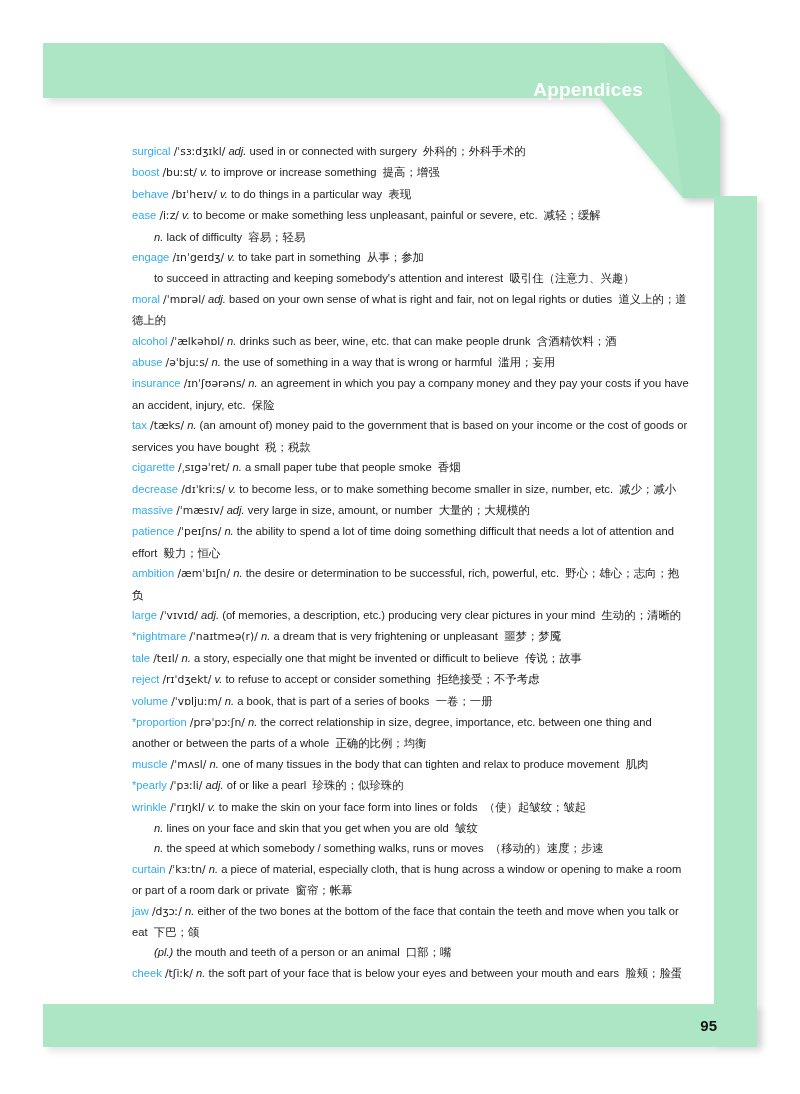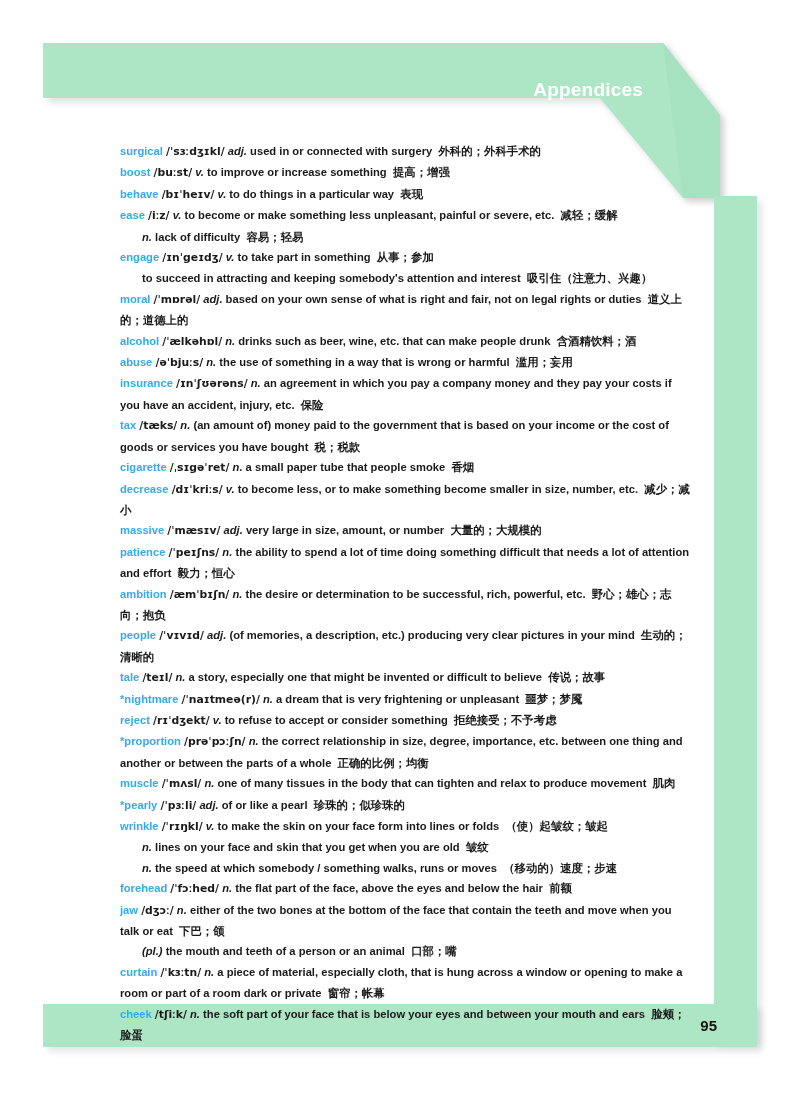--- a/index.html
+++ b/index.html
@@ -121,23 +121,22 @@
     position: absolute;
     left: 120px;
     top: 141px;
     width: 570px;
     z-index: 3;
     color: #1a1a1a;
     font-size: 11.2px;
     line-height: 20.4px;
   }
   .entry {
-    margin: 0 0 0 0;
+    margin: 0 0 0 12px;
     text-indent: -0px;
-    font-weight: bold;
   }
   .line {
     white-space: normal;
   }
   .line.hang {
     padding-left: 22px;
   }
   .hw {
     color: #33aaee;
   }
@@ -224,57 +223,57 @@
       <div class="entry">
         <div class="line"><span class="hw">massive</span> <span class="ipa">/ˈmæsɪv/</span> <span class="pos">adj.</span> <span>very large in size, amount, or number</span>&nbsp;&nbsp;<span class="cn">大量的；大规模的</span></div>
       </div>
       <div class="entry">
         <div class="line"><span class="hw">patience</span> <span class="ipa">/ˈpeɪʃns/</span> <span class="pos">n.</span> <span>the ability to spend a lot of time doing something difficult that needs a lot of attention and effort</span>&nbsp;&nbsp;<span class="cn">毅力；恒心</span></div>
       </div>
       <div class="entry">
         <div class="line"><span class="hw">ambition</span> <span class="ipa">/æmˈbɪʃn/</span> <span class="pos">n.</span> <span>the desire or determination to be successful, rich, powerful, etc.</span>&nbsp;&nbsp;<span class="cn">野心；雄心；志向；抱负</span></div>
       </div>
       <div class="entry">
-        <div class="line"><span class="hw">people</span> <span class="ipa">/ˈvɪvɪd/</span> <span class="pos">adj.</span> <span>(of memories, a description, etc.) producing very clear pictures in your mind</span>&nbsp;&nbsp;<span class="cn">生动的；清晰的</span></div>
+        <div class="line"><span class="hw">large</span> <span class="ipa">/ˈvɪvɪd/</span> <span class="pos">adj.</span> <span>(of memories, a description, etc.) producing very clear pictures in your mind</span>&nbsp;&nbsp;<span class="cn">生动的；清晰的</span></div>
+      </div>
+      <div class="entry">
+        <div class="line"><span class="hw">*nightmare</span> <span class="ipa">/ˈnaɪtmeə(r)/</span> <span class="pos">n.</span> <span>a dream that is very frightening or unpleasant</span>&nbsp;&nbsp;<span class="cn">噩梦；梦魇</span></div>
       </div>
       <div class="entry">
         <div class="line"><span class="hw">tale</span> <span class="ipa">/teɪl/</span> <span class="pos">n.</span> <span>a story, especially one that might be invented or difficult to believe</span>&nbsp;&nbsp;<span class="cn">传说；故事</span></div>
       </div>
       <div class="entry">
-        <div class="line"><span class="hw">*nightmare</span> <span class="ipa">/ˈnaɪtmeə(r)/</span> <span class="pos">n.</span> <span>a dream that is very frightening or unpleasant</span>&nbsp;&nbsp;<span class="cn">噩梦；梦魇</span></div>
-      </div>
-      <div class="entry">
         <div class="line"><span class="hw">reject</span> <span class="ipa">/rɪˈdʒekt/</span> <span class="pos">v.</span> <span>to refuse to accept or consider something</span>&nbsp;&nbsp;<span class="cn">拒绝接受；不予考虑</span></div>
+      </div>
+      <div class="entry">
+        <div class="line"><span class="hw">volume</span> <span class="ipa">/ˈvɒljuːm/</span> <span class="pos">n.</span> <span>a book, that is part of a series of books</span>&nbsp;&nbsp;<span class="cn">一卷；一册</span></div>
       </div>
       <div class="entry">
         <div class="line"><span class="hw">*proportion</span> <span class="ipa">/prəˈpɔːʃn/</span> <span class="pos">n.</span> <span>the correct relationship in size, degree, importance, etc. between one thing and another or between the parts of a whole</span>&nbsp;&nbsp;<span class="cn">正确的比例；均衡</span></div>
       </div>
       <div class="entry">
         <div class="line"><span class="hw">muscle</span> <span class="ipa">/ˈmʌsl/</span> <span class="pos">n.</span> <span>one of many tissues in the body that can tighten and relax to produce movement</span>&nbsp;&nbsp;<span class="cn">肌肉</span></div>
       </div>
       <div class="entry">
         <div class="line"><span class="hw">*pearly</span> <span class="ipa">/ˈpɜːli/</span> <span class="pos">adj.</span> <span>of or like a pearl</span>&nbsp;&nbsp;<span class="cn">珍珠的；似珍珠的</span></div>
       </div>
       <div class="entry">
         <div class="line"><span class="hw">wrinkle</span> <span class="ipa">/ˈrɪŋkl/</span> <span class="pos">v.</span> <span>to make the skin on your face form into lines or folds</span>&nbsp;&nbsp;<span class="cn">（使）起皱纹；皱起</span></div>
         <div class="line hang"><span class="pos">n.</span> <span>lines on your face and skin that you get when you are old</span>&nbsp;&nbsp;<span class="cn">皱纹</span></div>
       </div>
       <div class="entry">
         <div class="line hang"><span class="pos">n.</span> <span>the speed at which somebody / something walks, runs or moves</span>&nbsp;&nbsp;<span class="cn">（移动的）速度；步速</span></div>
       </div>
       <div class="entry">
-        <div class="line"><span class="hw">forehead</span> <span class="ipa">/ˈfɔːhed/</span> <span class="pos">n.</span> <span>the flat part of the face, above the eyes and below the hair</span>&nbsp;&nbsp;<span class="cn">前额</span></div>
+        <div class="line"><span class="hw">curtain</span> <span class="ipa">/ˈkɜːtn/</span> <span class="pos">n.</span> <span>a piece of material, especially cloth, that is hung across a window or opening to make a room or part of a room dark or private</span>&nbsp;&nbsp;<span class="cn">窗帘；帐幕</span></div>
       </div>
       <div class="entry">
         <div class="line"><span class="hw">jaw</span> <span class="ipa">/dʒɔː/</span> <span class="pos">n.</span> <span>either of the two bones at the bottom of the face that contain the teeth and move when you talk or eat</span>&nbsp;&nbsp;<span class="cn">下巴；颌</span></div>
         <div class="line hang"><span class="pos">(pl.)</span> <span>the mouth and teeth of a person or an animal</span>&nbsp;&nbsp;<span class="cn">口部；嘴</span></div>
       </div>
       <div class="entry">
-        <div class="line"><span class="hw">curtain</span> <span class="ipa">/ˈkɜːtn/</span> <span class="pos">n.</span> <span>a piece of material, especially cloth, that is hung across a window or opening to make a room or part of a room dark or private</span>&nbsp;&nbsp;<span class="cn">窗帘；帐幕</span></div>
-      </div>
-      <div class="entry">
         <div class="line"><span class="hw">cheek</span> <span class="ipa">/tʃiːk/</span> <span class="pos">n.</span> <span>the soft part of your face that is below your eyes and between your mouth and ears</span>&nbsp;&nbsp;<span class="cn">脸颊；脸蛋</span></div>
       </div>
     </div>
 
   <div class="page-number">95</div>
 
 </div>
 
 </body></html>

